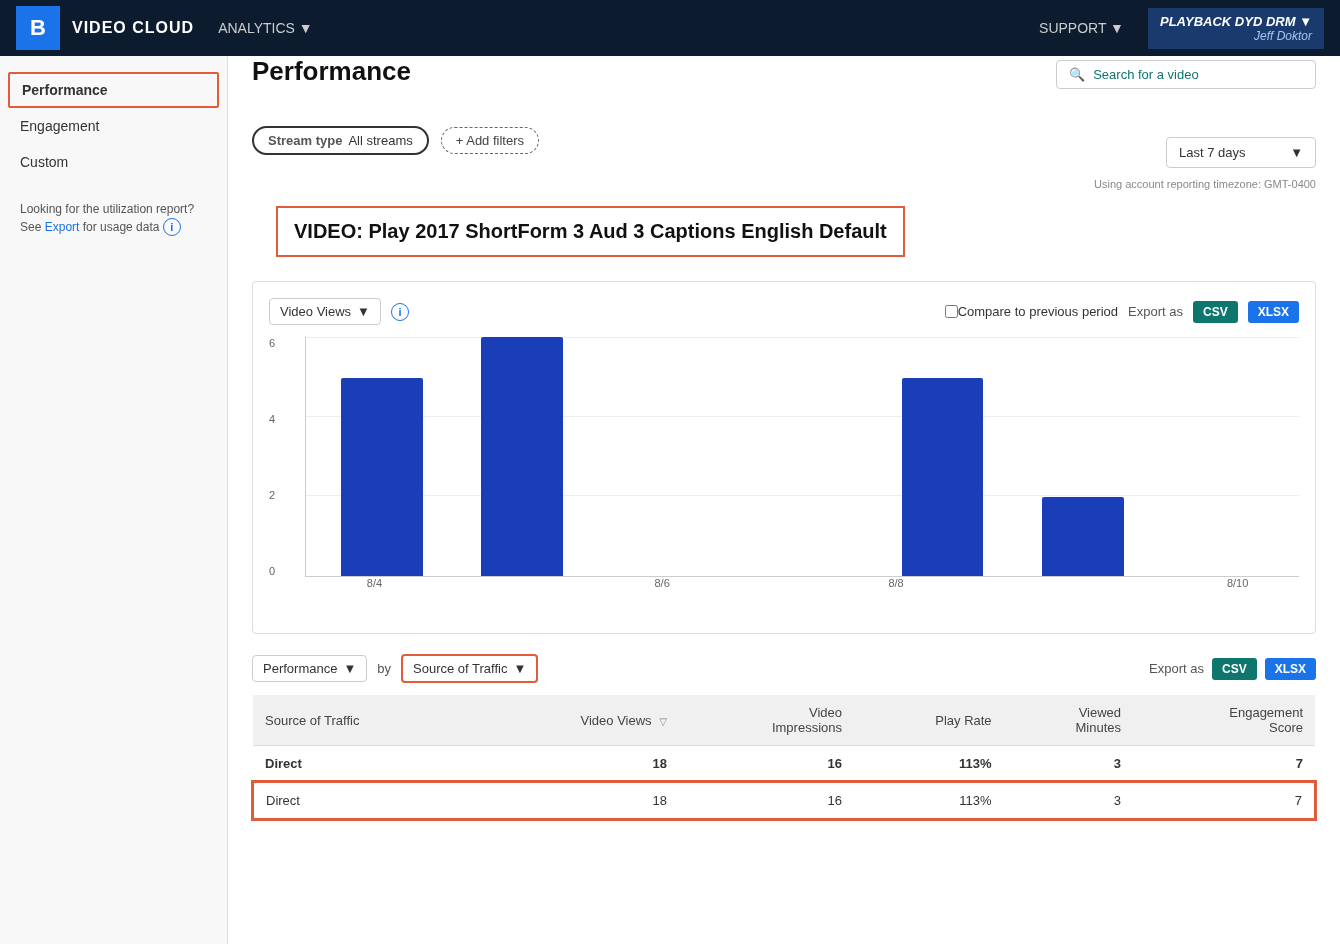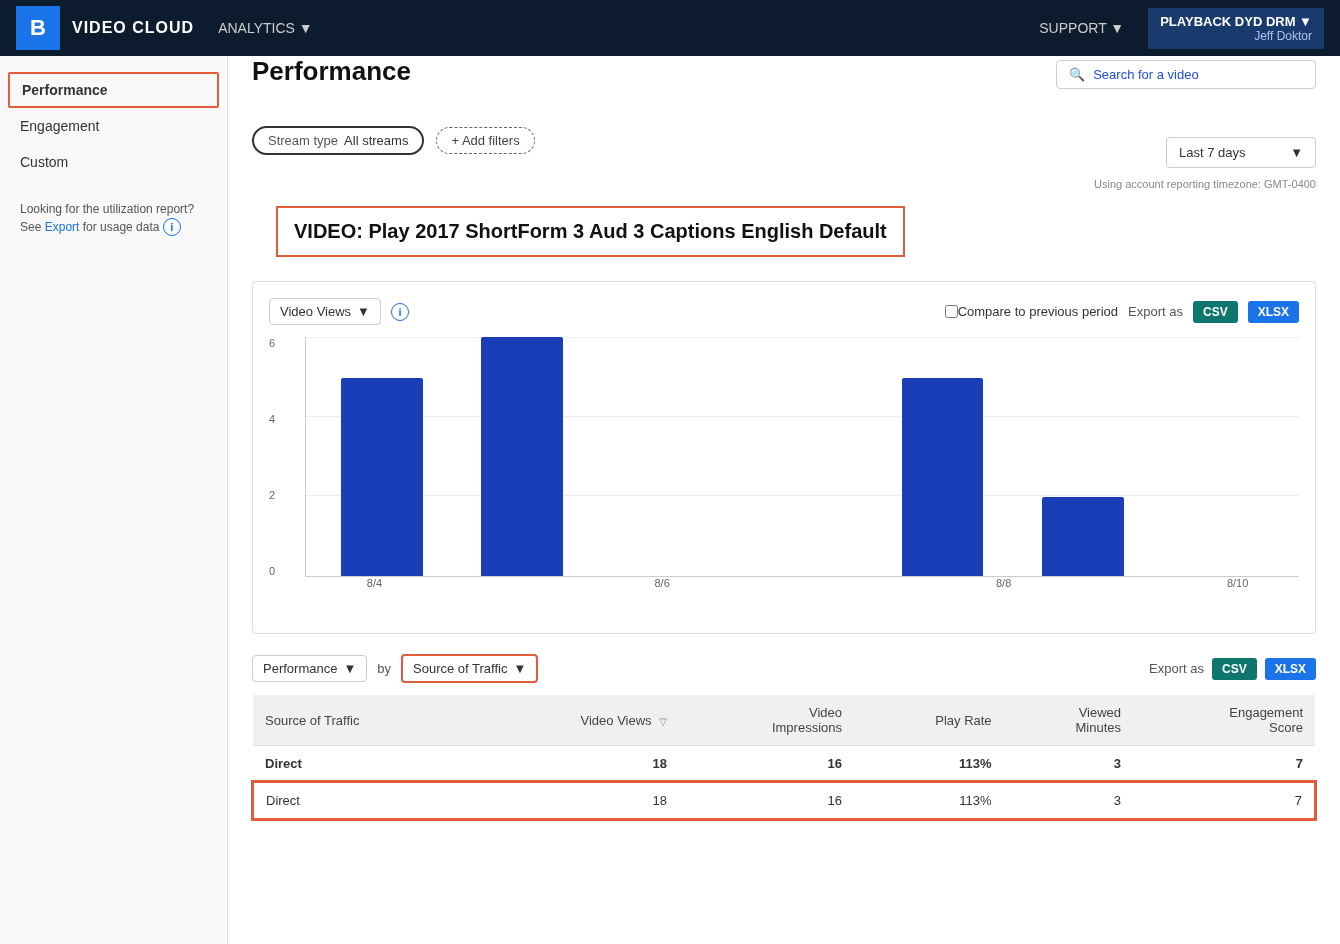--- a/index.html
+++ b/index.html
@@ -53,20 +53,21 @@
       gap: 4px;
     }
     .account-info {
       background: #1a3a6e;
       padding: 6px 12px;
       border-radius: 0;
       cursor: pointer;
       display: flex;
       flex-direction: column;
       align-items: flex-end;
+      font-style: italic;
     }
     .account-name {
       font-size: 13px;
       font-weight: bold;
       color: white;
       display: flex;
       align-items: center;
       gap: 6px;
     }
     .account-user { font-size: 12px; color: #aac4f0; }
@@ -158,21 +159,21 @@
       display: flex;
       align-items: center;
       border: 2px solid #333;
       border-radius: 20px;
       padding: 5px 14px;
       font-size: 13px;
       cursor: pointer;
       gap: 6px;
       background: white;
     }
-    .filter-pill .label { font-weight: normal; color: #555; }
+    .filter-pill .label { font-weight: bold; color: #555; }
     .filter-pill .value { font-weight: normal; color: #333; }
     .add-filter-btn {
       display: flex;
       align-items: center;
       border: 1.5px dashed #666;
       border-radius: 20px;
       padding: 5px 14px;
       font-size: 13px;
       cursor: pointer;
       gap: 4px;
@@ -381,21 +382,21 @@
     </div>
   </aside>
 
   <main class="main-content">
 
 
     <div class="page-header">
       <h1 class="page-title">Performance</h1>
       <div class="search-box">
         <span>🔍</span>
-        <span style="color:#1d4ed8;">Search for a video</span>
+        <span style="color:#0f766e;">Search for a video</span>
       </div>
     </div>
 
     <div class="filters-row">
       <div class="filter-pill">
         <span class="label">Stream type</span>
         <span class="value">All streams</span>
       </div>
       <div class="add-filter-btn">
         <span>+ Add filters</span>
@@ -464,21 +465,21 @@
           <div class="bar-group" style="flex:1;display:flex;flex-direction:column;align-items:center;justify-content:flex-end;height:100%;">
             <div class="bar" style="width:60%;height:0%;background:#1a3eb8;border-radius:2px 2px 0 0;"></div>
           </div>
         </div>
 
         <div style="display:flex; padding-left:8px; gap:21px;">
           <div style="flex:1;text-align:center;font-size:11px;color:#666;">8/4</div>
           <div style="flex:1;text-align:center;font-size:11px;color:#666;"></div>
           <div style="flex:1;text-align:center;font-size:11px;color:#666;">8/6</div>
           <div style="flex:1;text-align:center;font-size:11px;color:#666;"></div>
-          <div style="flex:1;text-align:right;font-size:11px;color:#666;">8/8</div>
+          <div style="flex:1;text-align:left;font-size:11px;color:#666;">8/8</div>
           <div style="flex:1;text-align:center;font-size:11px;color:#666;"></div>
           <div style="flex:1;text-align:center;font-size:11px;color:#666;">8/10</div>
         </div>
       </div>
     </div>
 
     <div class="table-section">
       <div class="table-toolbar">
         <div class="table-select">
           <span>Performance</span>

